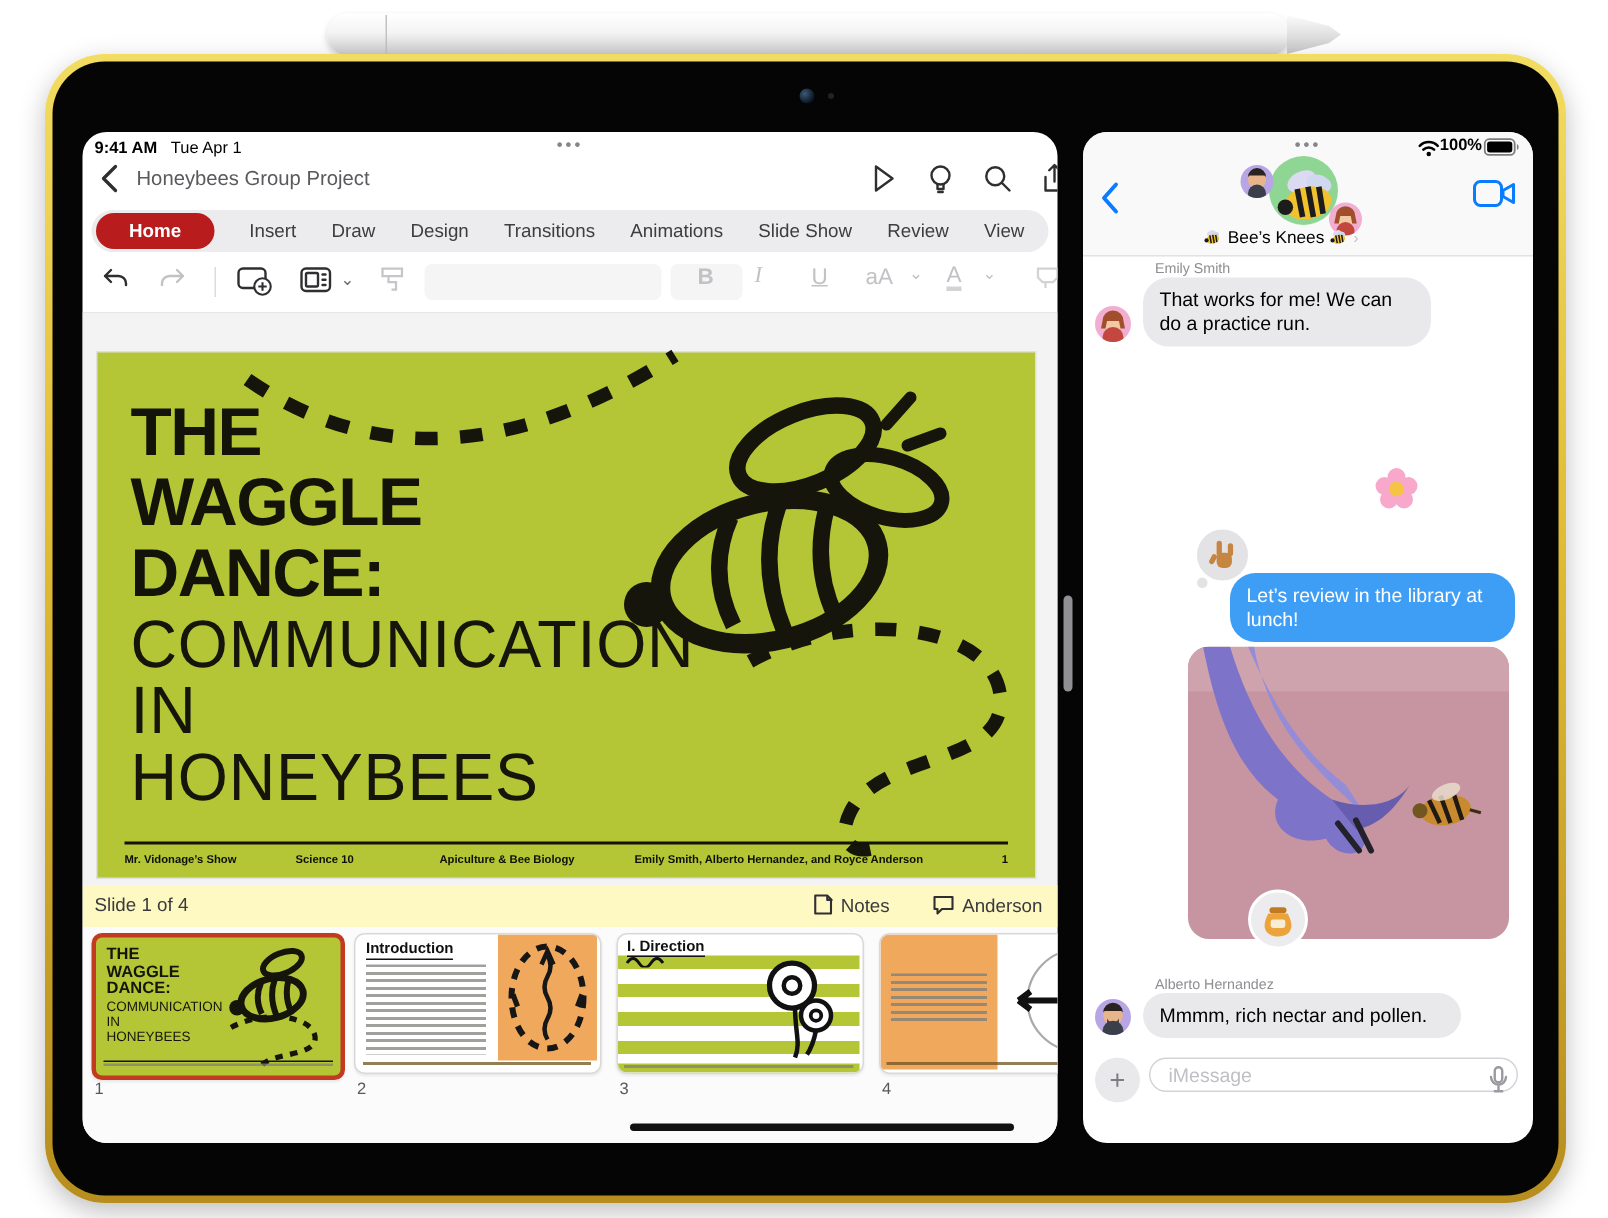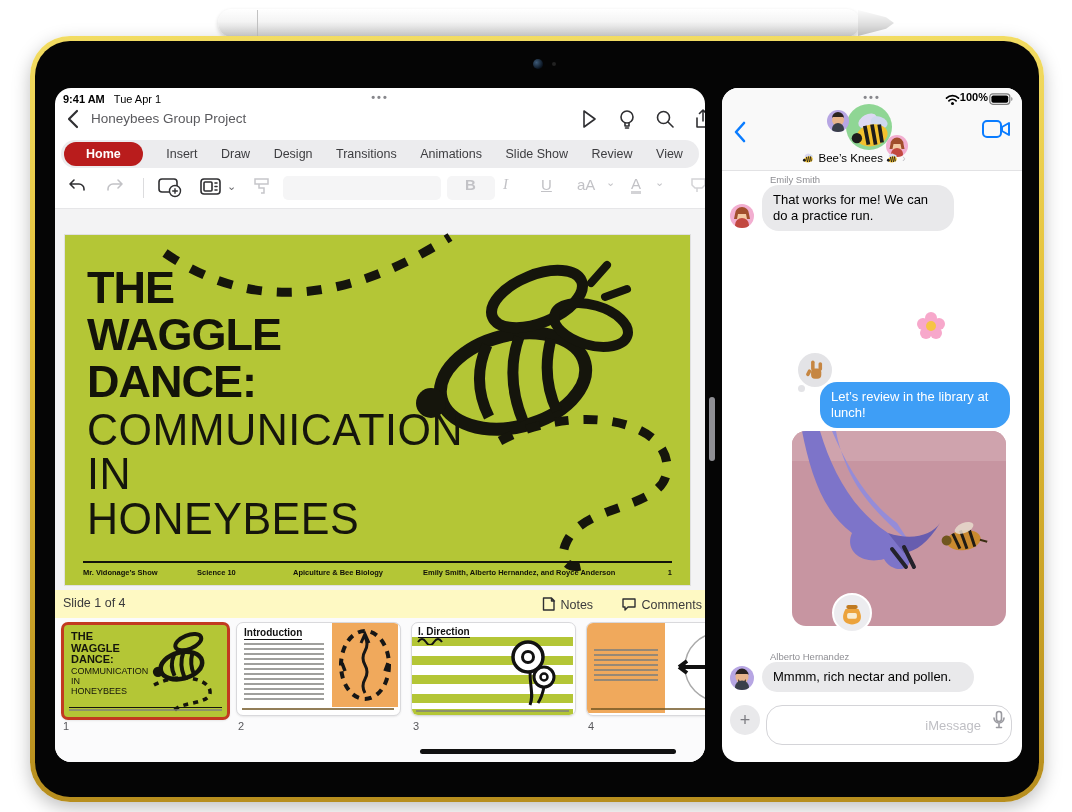--- a/index.html
+++ b/index.html
@@ -62,23 +62,23 @@
   #msg-header{left:0;top:0;width:300px;height:82px;background:rgba(249,249,249,.97);
     border-bottom:1px solid #e2e2e4;}
   #group-name-row{left:0;top:64px;width:264px;text-align:center;font-size:11.5px;color:#000;}
   .avatar-circle{position:absolute;border-radius:50%;overflow:hidden;}
   .msg-label{position:absolute;font-size:9.5px;color:#8e8e93;}
   .bubble{position:absolute;border-radius:17px;padding:7px 11px;font-size:13px;line-height:1.24;box-sizing:border-box;}
   .bubble.gray{background:#e9e9eb;color:#000;}
   .bubble.blue{background:#3e9ef6;color:#fff;}
   .tapback{position:absolute;background:#e3e3e6;border:2px solid #fff;border-radius:50%;
     display:flex;align-items:center;justify-content:center;}
-  #composer-input{position:absolute;left:44px;top:617px;width:246px;height:40px;border:1px solid #d4d4d8;
+  #composer-input{position:absolute;left:44px;top:617px;width:246px;height:23px;border:1px solid #d4d4d8;
     border-radius:16px;font-size:13px;padding:0 30px 0 12px;box-sizing:border-box;color:#000;background:#fff;
-    font-family:"Liberation Sans",sans-serif;text-align:right;}
+    font-family:"Liberation Sans",sans-serif;}
   #composer-input::placeholder{color:#bfbfc4;}
   .icon-stroke{stroke:#2f2f32;fill:none;stroke-width:1.6;stroke-linecap:round;stroke-linejoin:round;}
 </style>
 </head>
 <body>
 
 <svg width="0" height="0" style="position:absolute">
   <defs>
     <g id="sym-bee">
       <ellipse cx="13" cy="9" rx="7" ry="4.5" fill="#dcd9f2" transform="rotate(-28 13 9)"></ellipse>
@@ -260,21 +260,21 @@
       <span class="abs" style="left:486px;top:5px">
         <svg width="15" height="16" style="vertical-align:-3px">
             <path d="M2.5 2 h8 l2.5 2.5 v9.5 h-10.5 z M10.5 2 v3 h3" class="icon-stroke" style="stroke-width:1.4"></path>
           </svg>
         <span class="pp-statustext">Notes</span>
       </span>
       <span class="abs" style="left:566px;top:5px">
         <svg width="16" height="16" style="vertical-align:-3px">
             <path d="M2 3 h12 v8 h-7 l-3 3 v-3 h-2 z" class="icon-stroke" style="stroke-width:1.4"></path>
           </svg>
-        <span class="pp-statustext">Comments</span>
+        <span class="pp-statustext">Anderson</span>
       </span>
     </div>
 
     <div class="abs" id="pp-thumbs">
 
       <div class="thumb selected" style="left:6px;background:#b4c636">
         <div class="abs" style="left:7px;top:6px;font-weight:800;font-size:11px;line-height:1.05;color:#15150c">
           <div>THE</div>
           <div>WAGGLE</div>
           <div>DANCE:</div>

